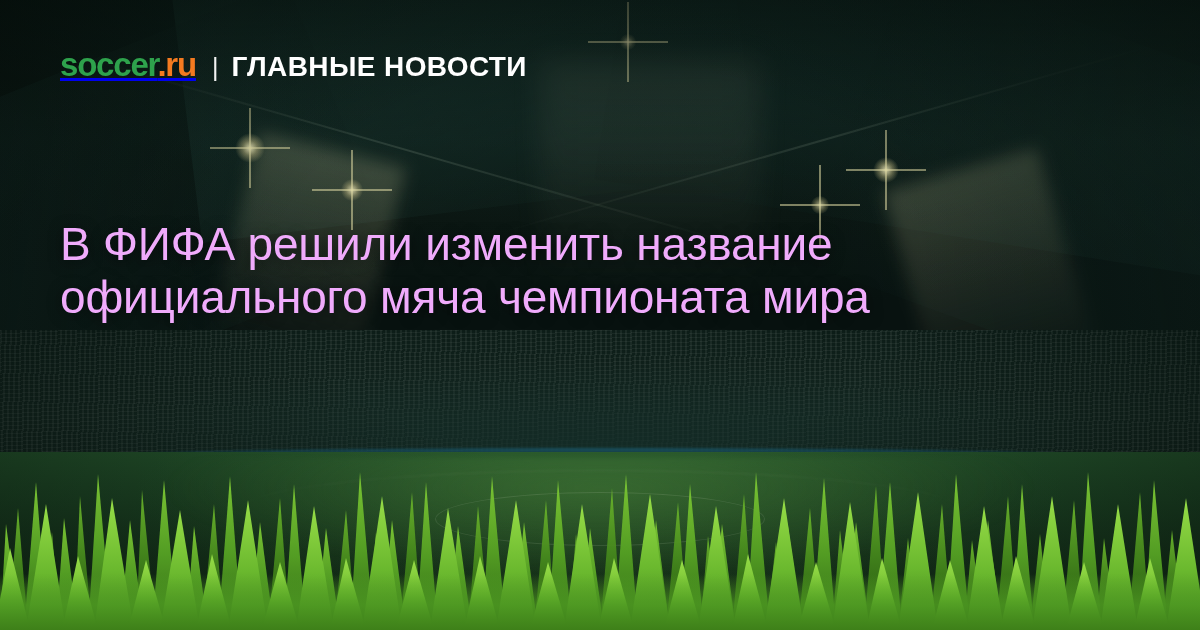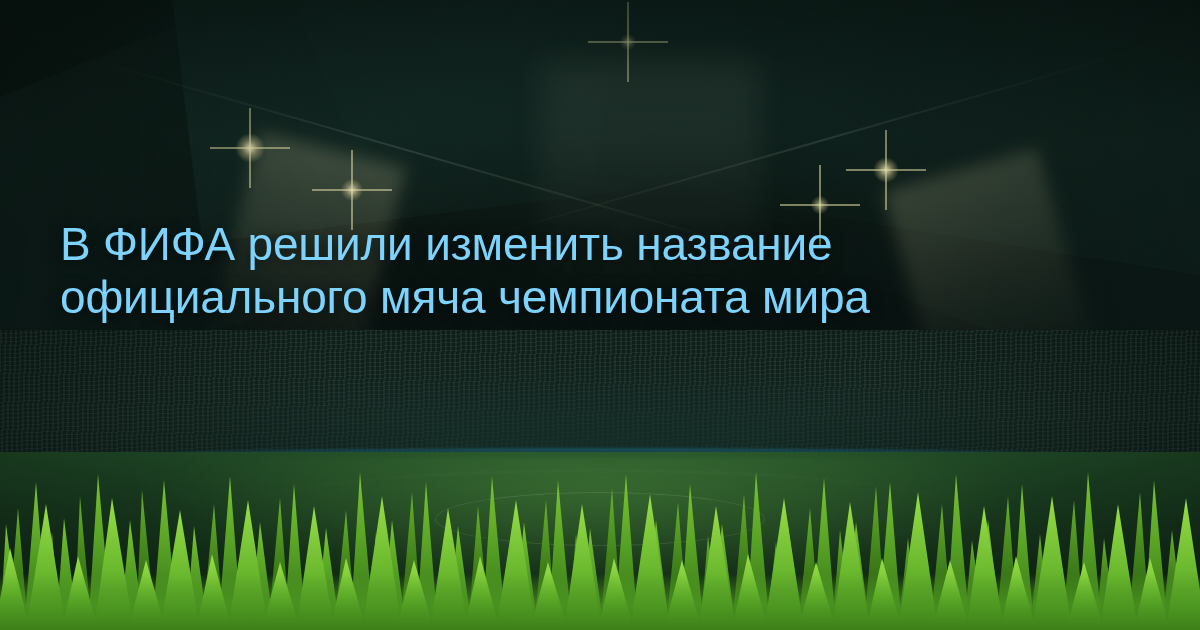--- a/index.html
+++ b/index.html
@@ -170,21 +170,21 @@
   }
   .kicker {
     color:#ffffff; font-size:28px; font-weight:bold;
     letter-spacing:.4px; line-height:1;
   }
 
   
   .headline {
     position:absolute; left:60px; top:218px; width:1070px;
     z-index:5;
-    color:#7dd3fc;
+    color:#f0abfc;
     font-size:46px;
     font-weight:400;
     line-height:53px;
     letter-spacing:-.2px;
     text-shadow:0 2px 14px rgba(0,0,0,.55);
   }
 </style>
 </head>
 <body>
 
@@ -365,16 +365,23 @@
         <path d="M1066 160 L1084 92 L1104 160 Z"></path>
         <path d="M1100 160 L1118 34 L1138 160 Z"></path>
         <path d="M1134 160 L1150 88 L1170 160 Z"></path>
         <path d="M1166 160 L1186 28 L1206 160 Z"></path>
       </g>
 
       <rect x="0" y="104" width="1200" height="56" fill="url(#gBase)"></rect>
     </svg>
   </div>
 
+  <div class="header">
+    <a class="logo" href="#">
+      <span class="logo-main">soccer</span><span class="logo-tld">.ru</span>
+    </a>
+    <span class="sep">|</span>
+    <span class="kicker">ГЛАВНЫЕ НОВОСТИ</span>
+  </div>
 
   <h1 class="headline">В ФИФА решили изменить название официального мяча чемпионата мира</h1>
 
 </div>
 
 </body></html>

